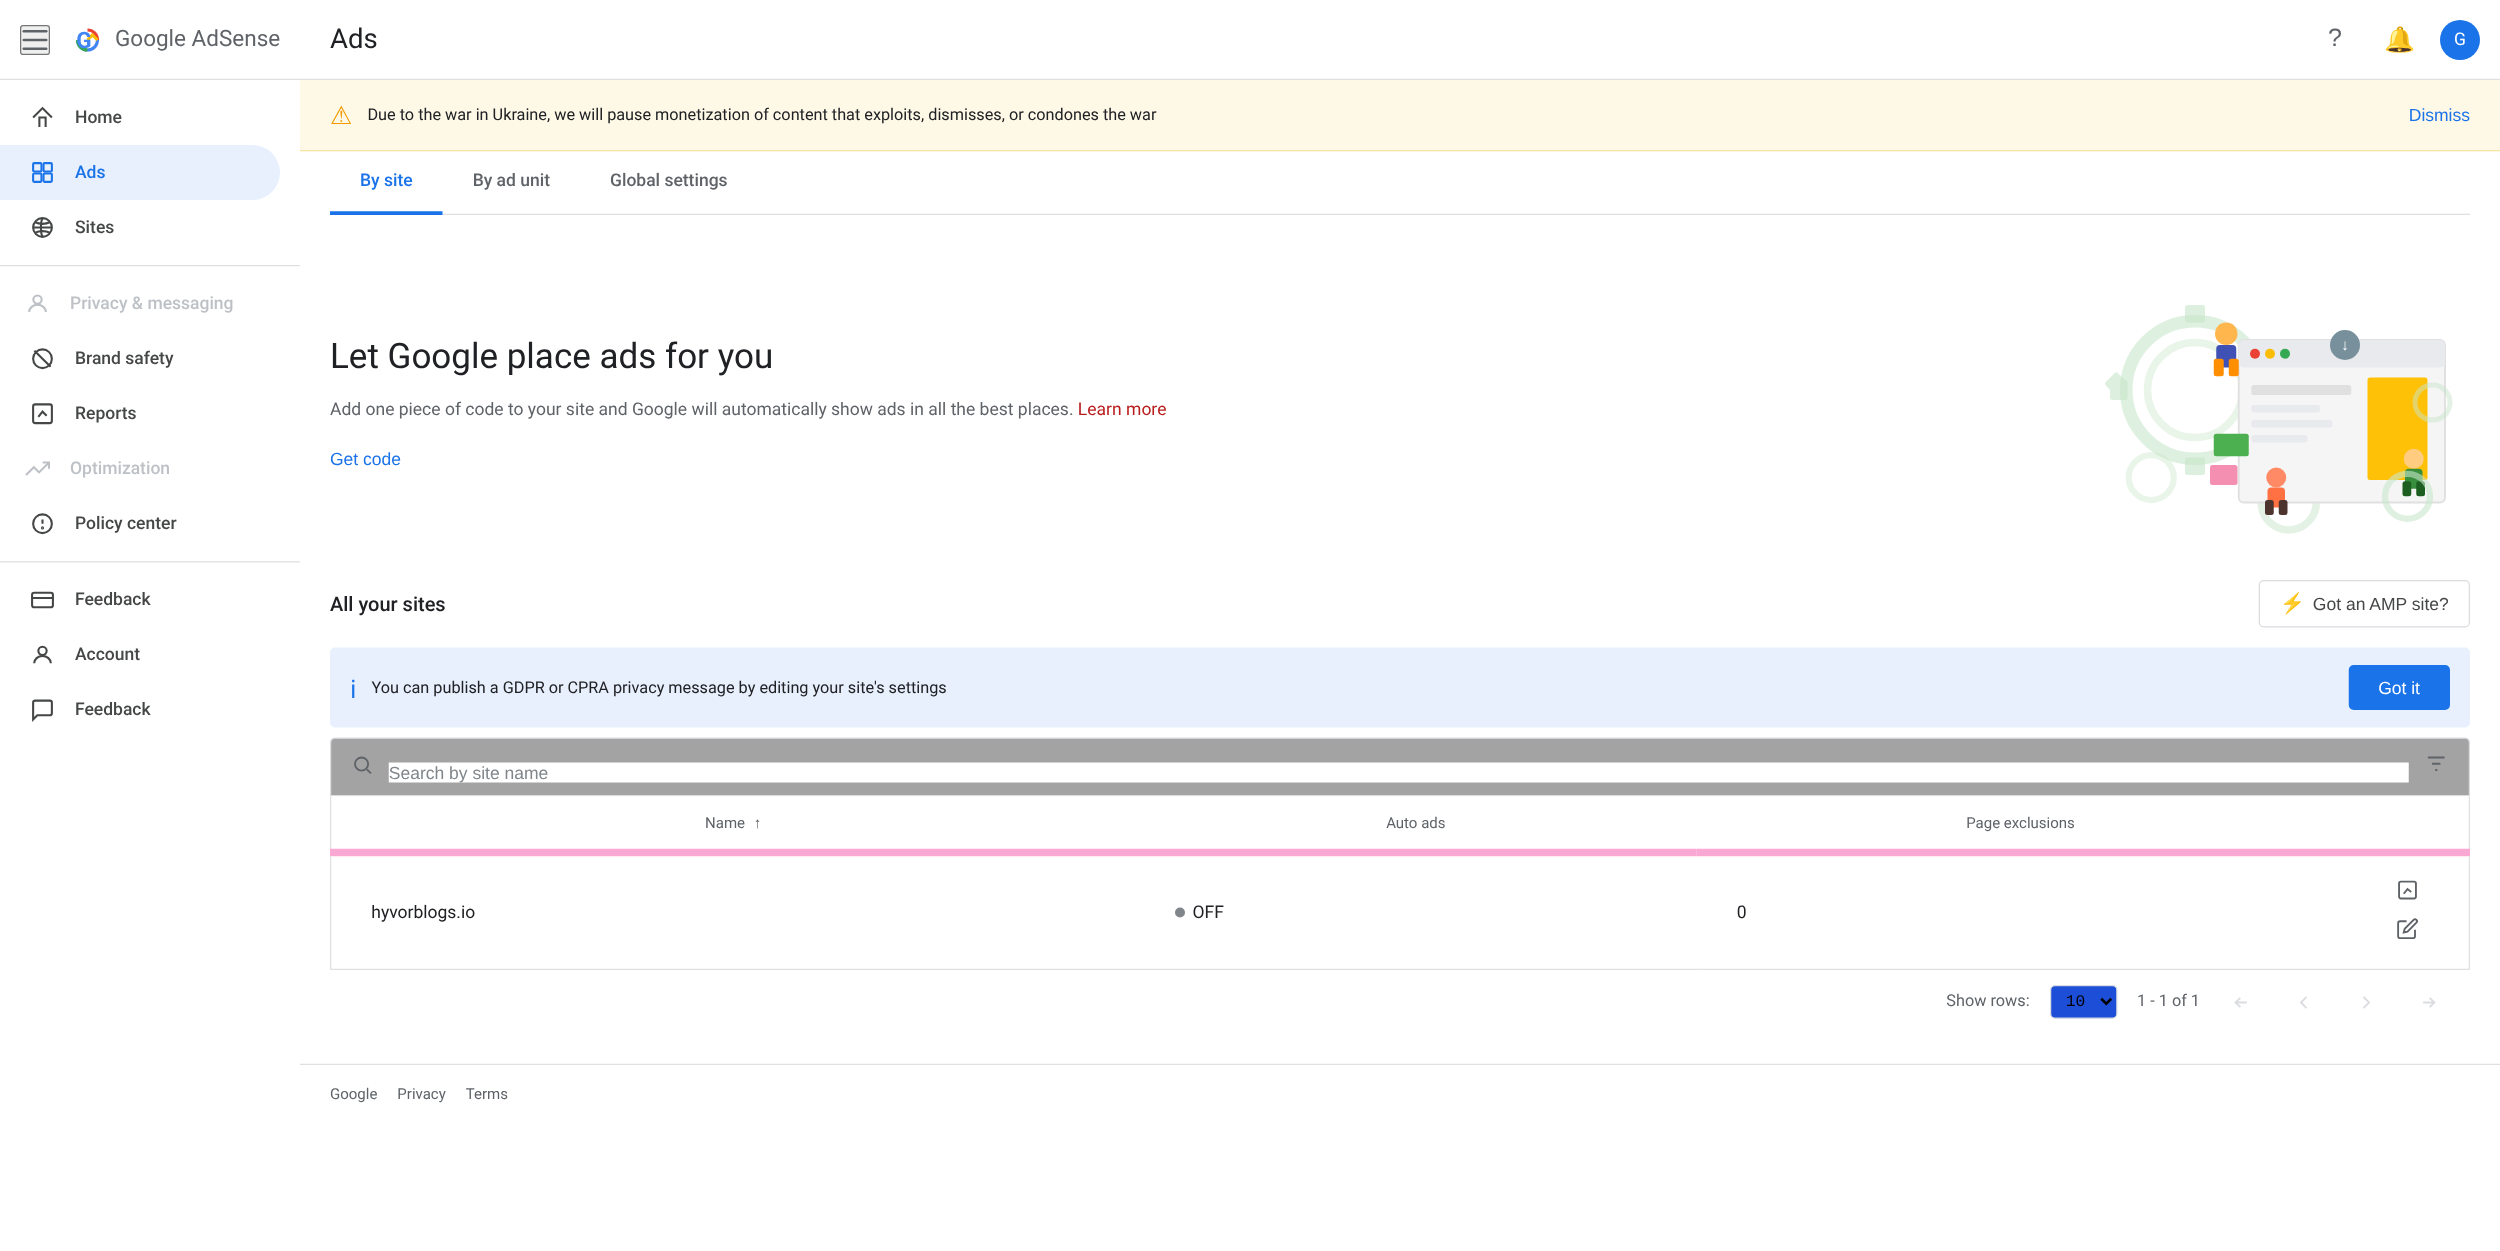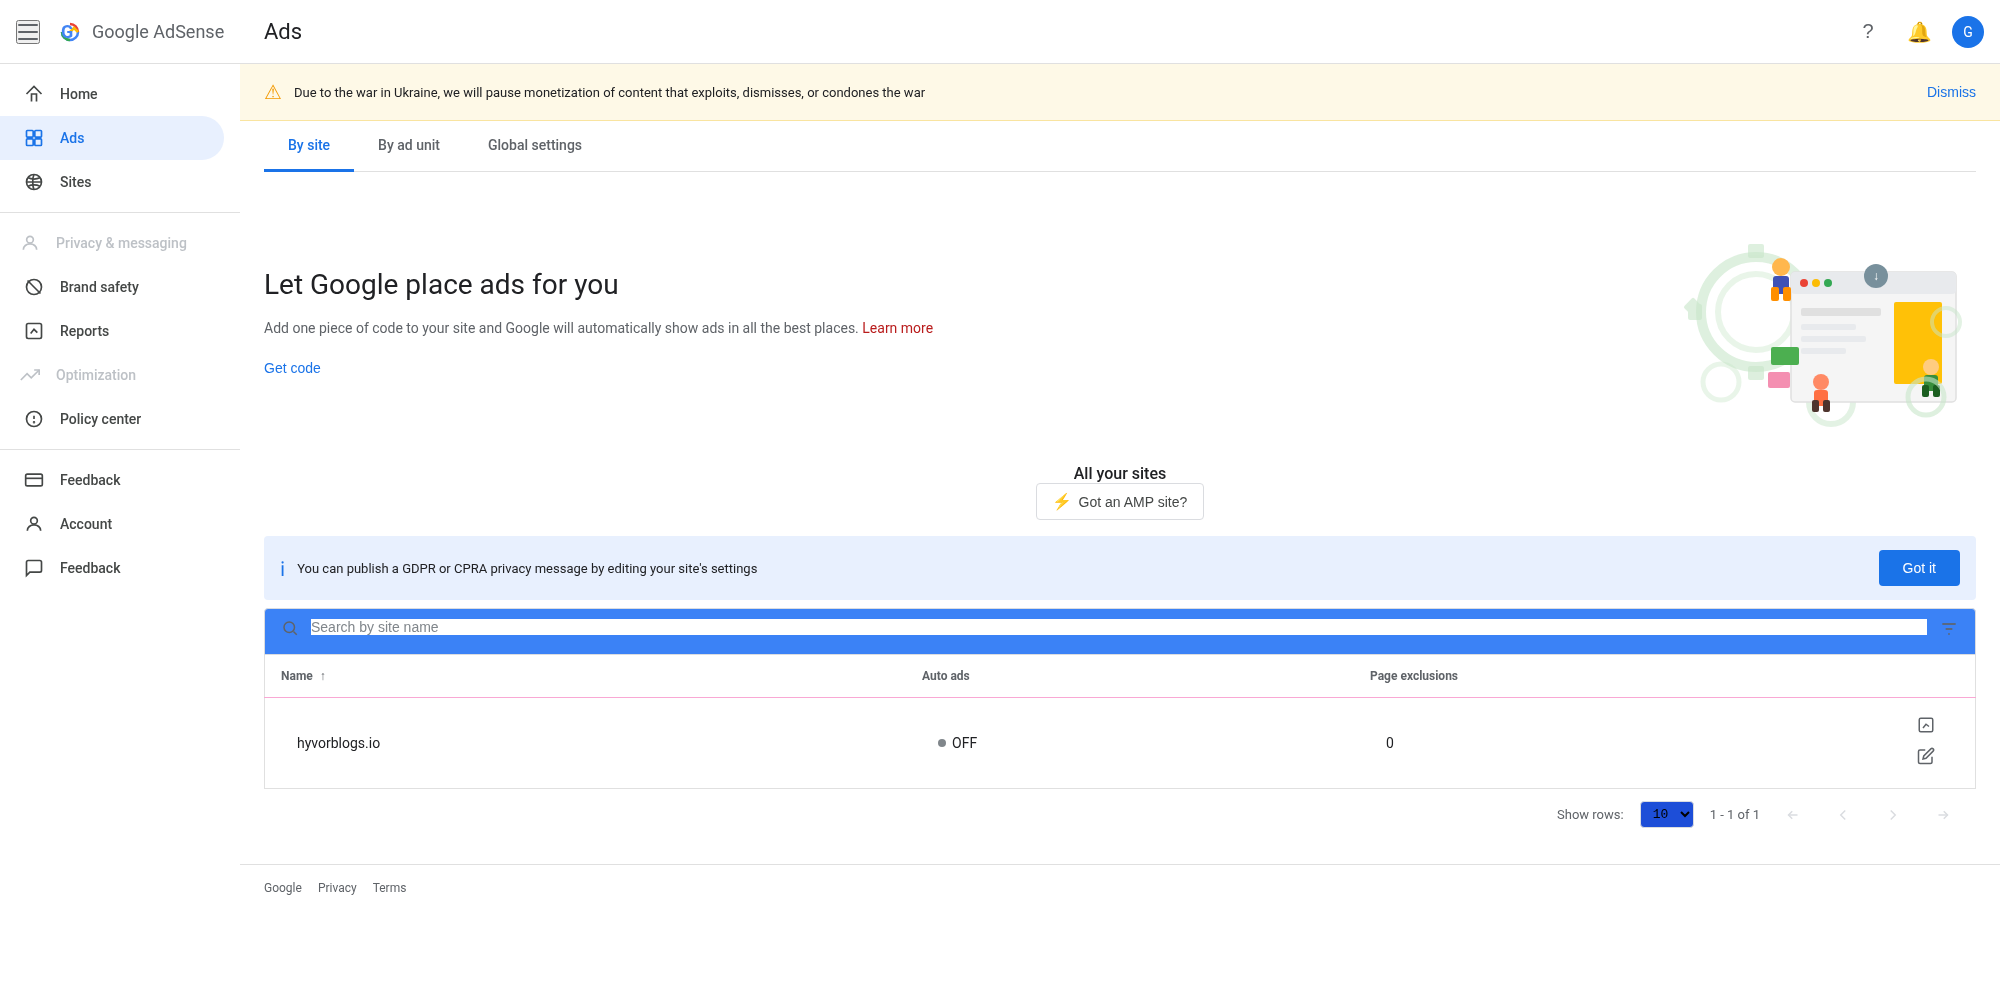--- a/index.html
+++ b/index.html
@@ -52,41 +52,41 @@
     .promo-title { font-size: 28px; font-weight: 400; color: #202124; margin-bottom: 16px; }
     .promo-desc { font-size: 14px; color: #5f6368; line-height: 1.6; margin-bottom: 20px; }
     .promo-desc a { color: #b91c1c; text-decoration: none; }
     .get-code-btn { background: none; border: none; color: #1a73e8; cursor: pointer; font-size: 14px; font-weight: 500; padding: 0; }
     .promo-image { width: 340px; height: 220px; flex-shrink: 0; position: relative; }
 
     
     .illustration { width: 100%; height: 100%; }
 
     
-    .sites-header { display: flex; align-items: center; justify-content: space-between; margin-bottom: 16px; flex-direction: column; }
+    .sites-header { display: flex; align-items: center; justify-content: space-between; margin-bottom: 16px; }
     .sites-title { font-size: 16px; font-weight: 500; color: #202124; }
     .amp-btn { display: flex; align-items: center; gap: 6px; background: none; border: 1px solid #dadce0; border-radius: 4px; padding: 8px 16px; cursor: pointer; font-size: 14px; color: #444746; }
     .amp-icon { color: #1a73e8; font-size: 16px; }
 
     
     .info-banner { background: #e8f0fe; border-radius: 4px; padding: 14px 16px; display: flex; align-items: center; gap: 12px; margin-bottom: 8px; }
     .info-icon { color: #1a73e8; font-size: 20px; flex-shrink: 0; }
     .info-text { flex: 1; font-size: 13px; color: #202124; }
     .got-it-btn { background: #1a73e8; color: white; border: none; border-radius: 4px; padding: 10px 24px; cursor: pointer; font-size: 14px; font-weight: 500; white-space: nowrap; }
 
     
-    .search-bar { display: flex; align-items: flex-start; border: 1px solid #dadce0; border-radius: 4px 4px 0 0; padding: 10px 16px; gap: 12px; background: #3b82f6; }
+    .search-bar { display: flex; align-items: flex-end; border: 1px solid #dadce0; border-radius: 4px 4px 0 0; padding: 10px 16px; gap: 12px; background: #a3a3a3; }
     .search-icon { color: #5f6368; font-size: 18px; }
     .search-input { border: none; outline: none; flex: 1; font-size: 14px; color: #202124; }
     .search-input::placeholder { color: #80868b; }
     .filter-icon { color: #5f6368; font-size: 20px; cursor: pointer; }
 
     
     .table { width: 100%; border-collapse: collapse; border: 1px solid #e0e0e0; border-top: none; }
-    .table th { padding: 14px 16px; text-align: left; font-size: 12px; font-weight: 700; color: #5f6368; border-bottom: 1px solid #f9a8d4; background: #fff; }
+    .table th { padding: 14px 16px; text-align: center; font-size: 12px; font-weight: 400; color: #5f6368; border-bottom: 6px solid #f9a8d4; background: #fff; }
     .table td { padding: 14px 32px; font-size: 14px; color: #202124; border-bottom: 1px solid #e0e0e0; }
     .table tr:last-child td { border-bottom: none; }
     .sort-icon { font-size: 12px; margin-left: 4px; color: #5f6368; }
     .auto-ads-off { display: flex; align-items: center; gap: 6px; }
     .dot-off { width: 8px; height: 8px; border-radius: 50%; background: #80868b; }
     .table-action-btn { background: none; border: none; cursor: pointer; color: #5f6368; font-size: 18px; padding: 4px 8px; }
 
     
     .pagination { display: flex; align-items: center; justify-content: flex-end; padding: 12px 16px; gap: 16px; }
     .rows-label { font-size: 13px; color: #5f6368; }

